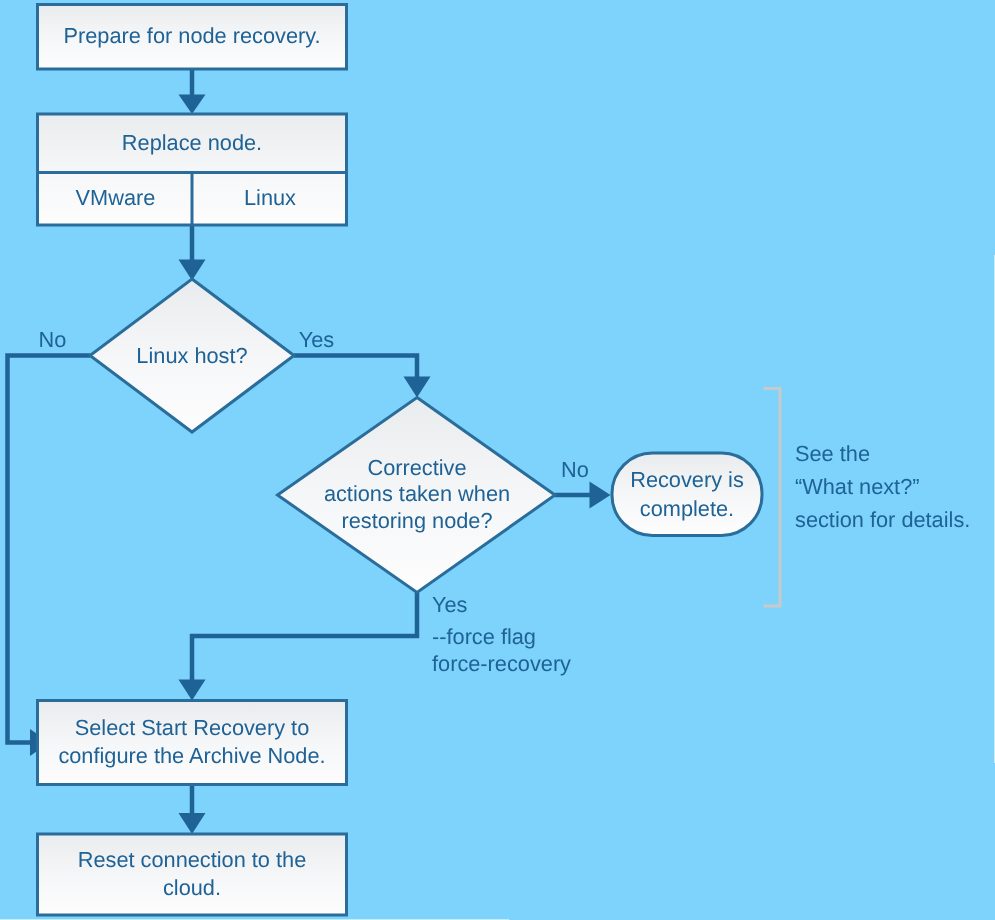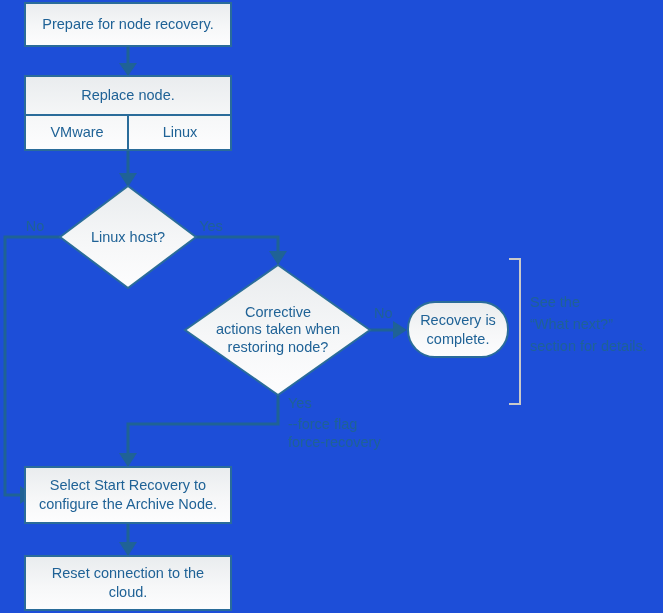--- a/index.html
+++ b/index.html
@@ -7,21 +7,21 @@
     padding: 0;
     background: #ffffff;
   }
   body {
     font-family: "Liberation Sans", sans-serif;
   }
   #flowchart-root {
     position: relative;
     width: 663px;
     height: 613px;
-    background: #1d4ed8;
+    background: #7dd3fc;
     overflow: hidden;
   }
   svg.fc {
     display: block;
     width: 663px;
     height: 613px;
   }
   .node-text {
     font-family: "Liberation Sans", sans-serif;
     font-size: 14.5px;

